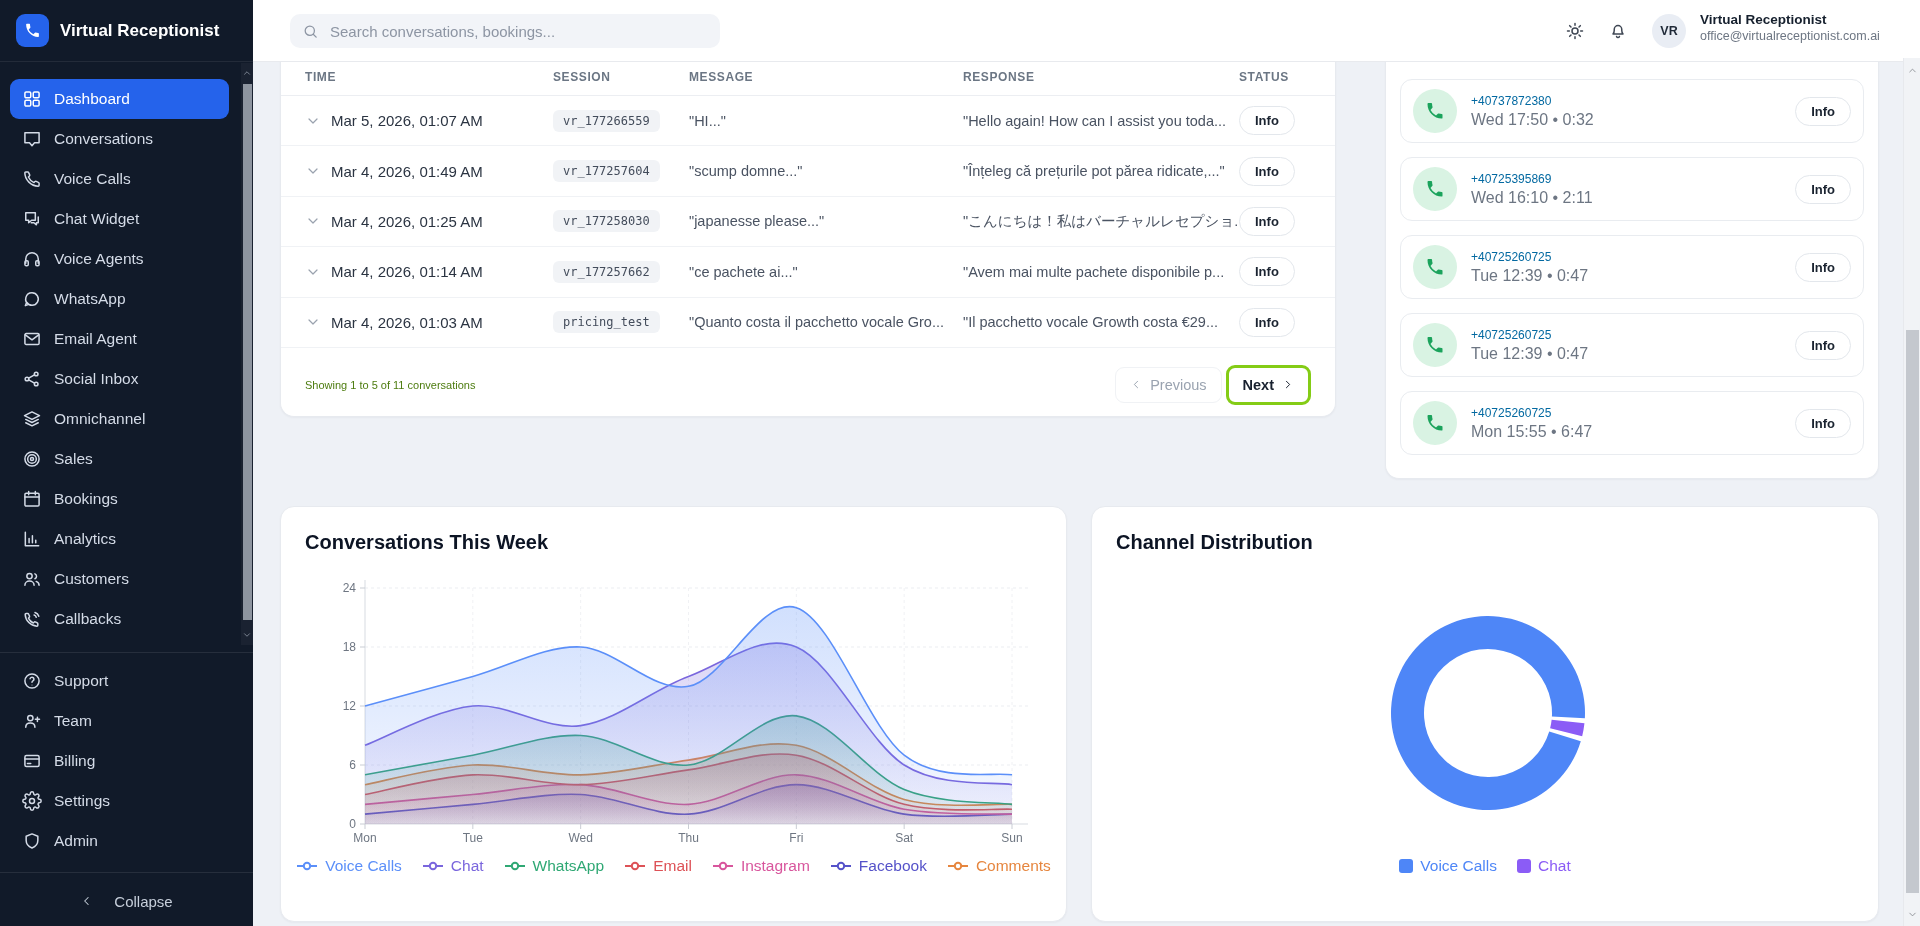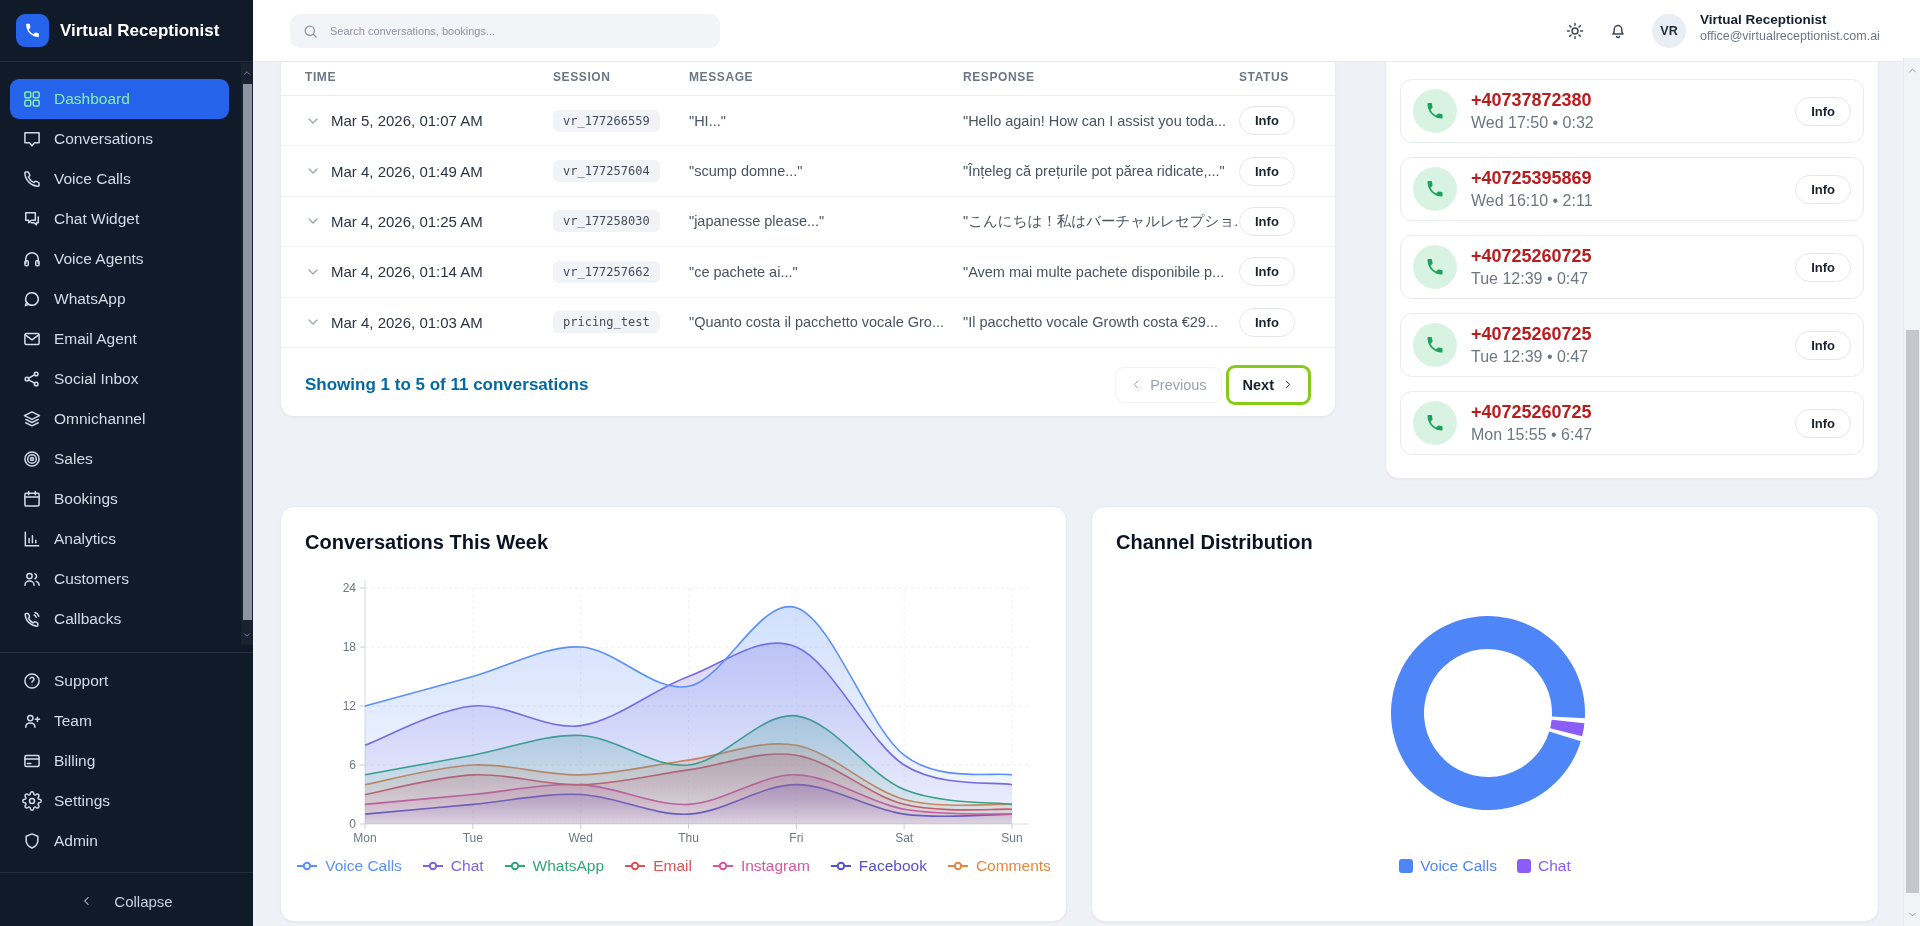--- a/index.html
+++ b/index.html
@@ -12,41 +12,41 @@
   .logo-row{position:absolute;left:0;top:0;width:253px;height:62px;border-bottom:1px solid rgba(255,255,255,.08);
             display:flex;align-items:center;gap:11px;padding:0 16px;box-sizing:border-box;}
   .logo-badge{width:33px;height:33px;border-radius:9px;background:var(--accent,#2563eb);color:#fff;
               display:flex;align-items:center;justify-content:center;flex:0 0 auto;}
   .logo-badge svg{width:17px;height:17px;}
   .logo-title{font-size:17px;font-weight:700;color:#fff;white-space:nowrap;}
   .nav{position:absolute;left:0;top:79px;width:241px;}
   .nav2{position:absolute;left:0;top:661px;width:241px;}
   .nav-item{height:40px;margin:0 12px 0 10px;padding-left:12px;border-radius:9px;display:flex;align-items:center;gap:12px;
             font-size:15.5px;font-weight:500;color:#d4dbe7;cursor:pointer;box-sizing:border-box;}
-  .nav-item.active{background:var(--accent,#2563eb);color:#86efac;}
+  .nav-item.active{background:var(--accent,#2563eb);color:#ffffff;}
   .nicon{display:flex;align-items:center;justify-content:center;width:20px;height:20px;flex:0 0 auto;}
   .nicon svg{width:20px;height:20px;}
   .side-divider{position:absolute;left:0;width:253px;height:1px;background:rgba(255,255,255,.09);}
   .collapse-row{position:absolute;left:0;top:880px;width:253px;height:42px;display:flex;align-items:center;
                 justify-content:center;gap:20px;color:#c7cfdb;font-size:15px;cursor:pointer;}
   .collapse-row svg{width:14px;height:14px;}
   .side-scroll{position:absolute;left:241px;top:63px;width:12px;height:582px;background:rgba(255,255,255,.04);}
   .side-thumb{position:absolute;left:2px;top:21px;width:9px;height:536px;background:#8e95a0;}
   .schev{position:absolute;left:0;width:12px;height:14px;color:#98a1ae;display:flex;align-items:center;justify-content:center;cursor:pointer;}
   .schev svg{width:10px;height:10px;}
   .schev.up{top:3px;} .schev.down{top:565px;}
 
   
   .header{position:absolute;left:253px;top:0;width:1667px;height:62px;background:#fff;border-bottom:1px solid #e8eaee;
           box-sizing:border-box;z-index:5;}
   .search-box{position:absolute;left:37px;top:14px;width:430px;height:34px;background:#f2f4f8;border-radius:10px;
               display:flex;align-items:center;gap:9px;padding:0 12px;box-sizing:border-box;color:#8d95a3;}
   .search-box svg{width:17px;height:17px;flex:0 0 auto;}
   .search-box input{border:0;background:transparent;outline:none;width:100%;font-family:inherit;
-                    font-size:11px;color:#334155;}
+                    font-size:15px;color:#334155;}
   .search-box input::placeholder{color:#8d95a3;}
   .icon-btn{position:absolute;top:17px;width:28px;height:28px;color:#3f4754;background:none;border:none;padding:0;
             display:flex;align-items:center;justify-content:center;cursor:pointer;}
   .icon-btn svg{width:20px;height:20px;}
   #theme-btn{left:1308px;} #bell-btn{left:1351px;}
   .avatar{position:absolute;left:1399px;top:14px;width:34px;height:34px;border-radius:50%;background:#e9edf4;
           display:flex;align-items:center;justify-content:center;font-size:12.5px;font-weight:700;color:#1f2937;cursor:pointer;}
   .user-block{position:absolute;left:1447px;top:12px;}
   .user-name{font-size:13.5px;font-weight:700;color:#16202e;}
   .user-email{font-size:12.5px;color:#6d7683;margin-top:2px;}
@@ -67,34 +67,34 @@
   .trow{height:49.4px;border-bottom:1px solid #f0f2f5;}
   .c-time{display:flex;align-items:center;gap:10px;font-size:15px;color:#2b3442;}
   .row-chev{color:#9aa2ae;display:flex;cursor:pointer;}
   .row-chev svg{width:16px;height:16px;}
   .chip{display:inline-block;font-family:"DejaVu Sans Mono",monospace;font-size:12px;color:#434c5b;
         background:#f1f3f6;border-radius:6px;padding:4px 10px;}
   .c-msg,.c-resp{font-size:14.5px;color:#4a5362;white-space:nowrap;overflow:hidden;padding-right:10px;}
   .info-btn{font-family:inherit;font-size:13px;font-weight:700;color:#1a2330;background:#fff;border:1px solid #e3e7ec;
             border-radius:999px;padding:6px 15px;cursor:pointer;}
   .tfoot{display:flex;align-items:center;height:74px;padding:0 24px;}
-  .tfoot-summary{font-size:17px;color:#0369a1;font-weight:bold;}
+  .tfoot-summary{font-size:11px;color:#4d7c0f;}
   .pg-btn{display:flex;align-items:center;gap:7px;font-family:inherit;font-size:14.5px;background:#fff;
           border-radius:9px;padding:9px 14px;cursor:pointer;}
   .pg-btn svg{width:13px;height:13px;}
   .pg-prev{margin-left:auto;color:#9aa3b0;border:1px solid #f0f2f5;}
   .pg-next{margin-left:4px;color:#17202e;font-weight:600;border:3px solid #84cc16;}
 
   
   .call-item{display:flex;align-items:center;height:64px;border:1px solid #e9ecf0;border-radius:12px;
              padding:0 12px;margin-bottom:14px;background:#fff;box-sizing:border-box;}
   .call-ava{width:44px;height:44px;border-radius:50%;background:var(--green-bg,#d9f3e3);color:var(--positive-green,#1ba35c);
             display:flex;align-items:center;justify-content:center;margin-right:14px;flex:0 0 auto;}
   .call-ava svg{width:20px;height:20px;}
-  .call-num{font-size:18px;font-weight:700;color:#b91c1c;}
+  .call-num{font-size:12px;font-weight:400;color:#0369a1;}
   .call-meta{font-size:16px;color:#6d7683;margin-top:3px;}
   .call-item .info-btn{margin-left:auto;}
 
   
   .chart-title{position:absolute;left:24px;top:24px;font-size:20px;font-weight:700;color:#0c1424;}
   .chart-svg{position:absolute;left:0;top:0;pointer-events:none;}
   .axis-txt{font-size:12px;fill:#6e7682;font-family:"Liberation Sans",sans-serif;}
   .legend{position:absolute;left:0;right:0;top:350px;display:flex;justify-content:center;align-items:center;gap:20px;}
   .lg-item{display:flex;align-items:center;gap:7px;font-size:15.5px;font-weight:500;cursor:pointer;}
   .lg-item svg{display:block;}

